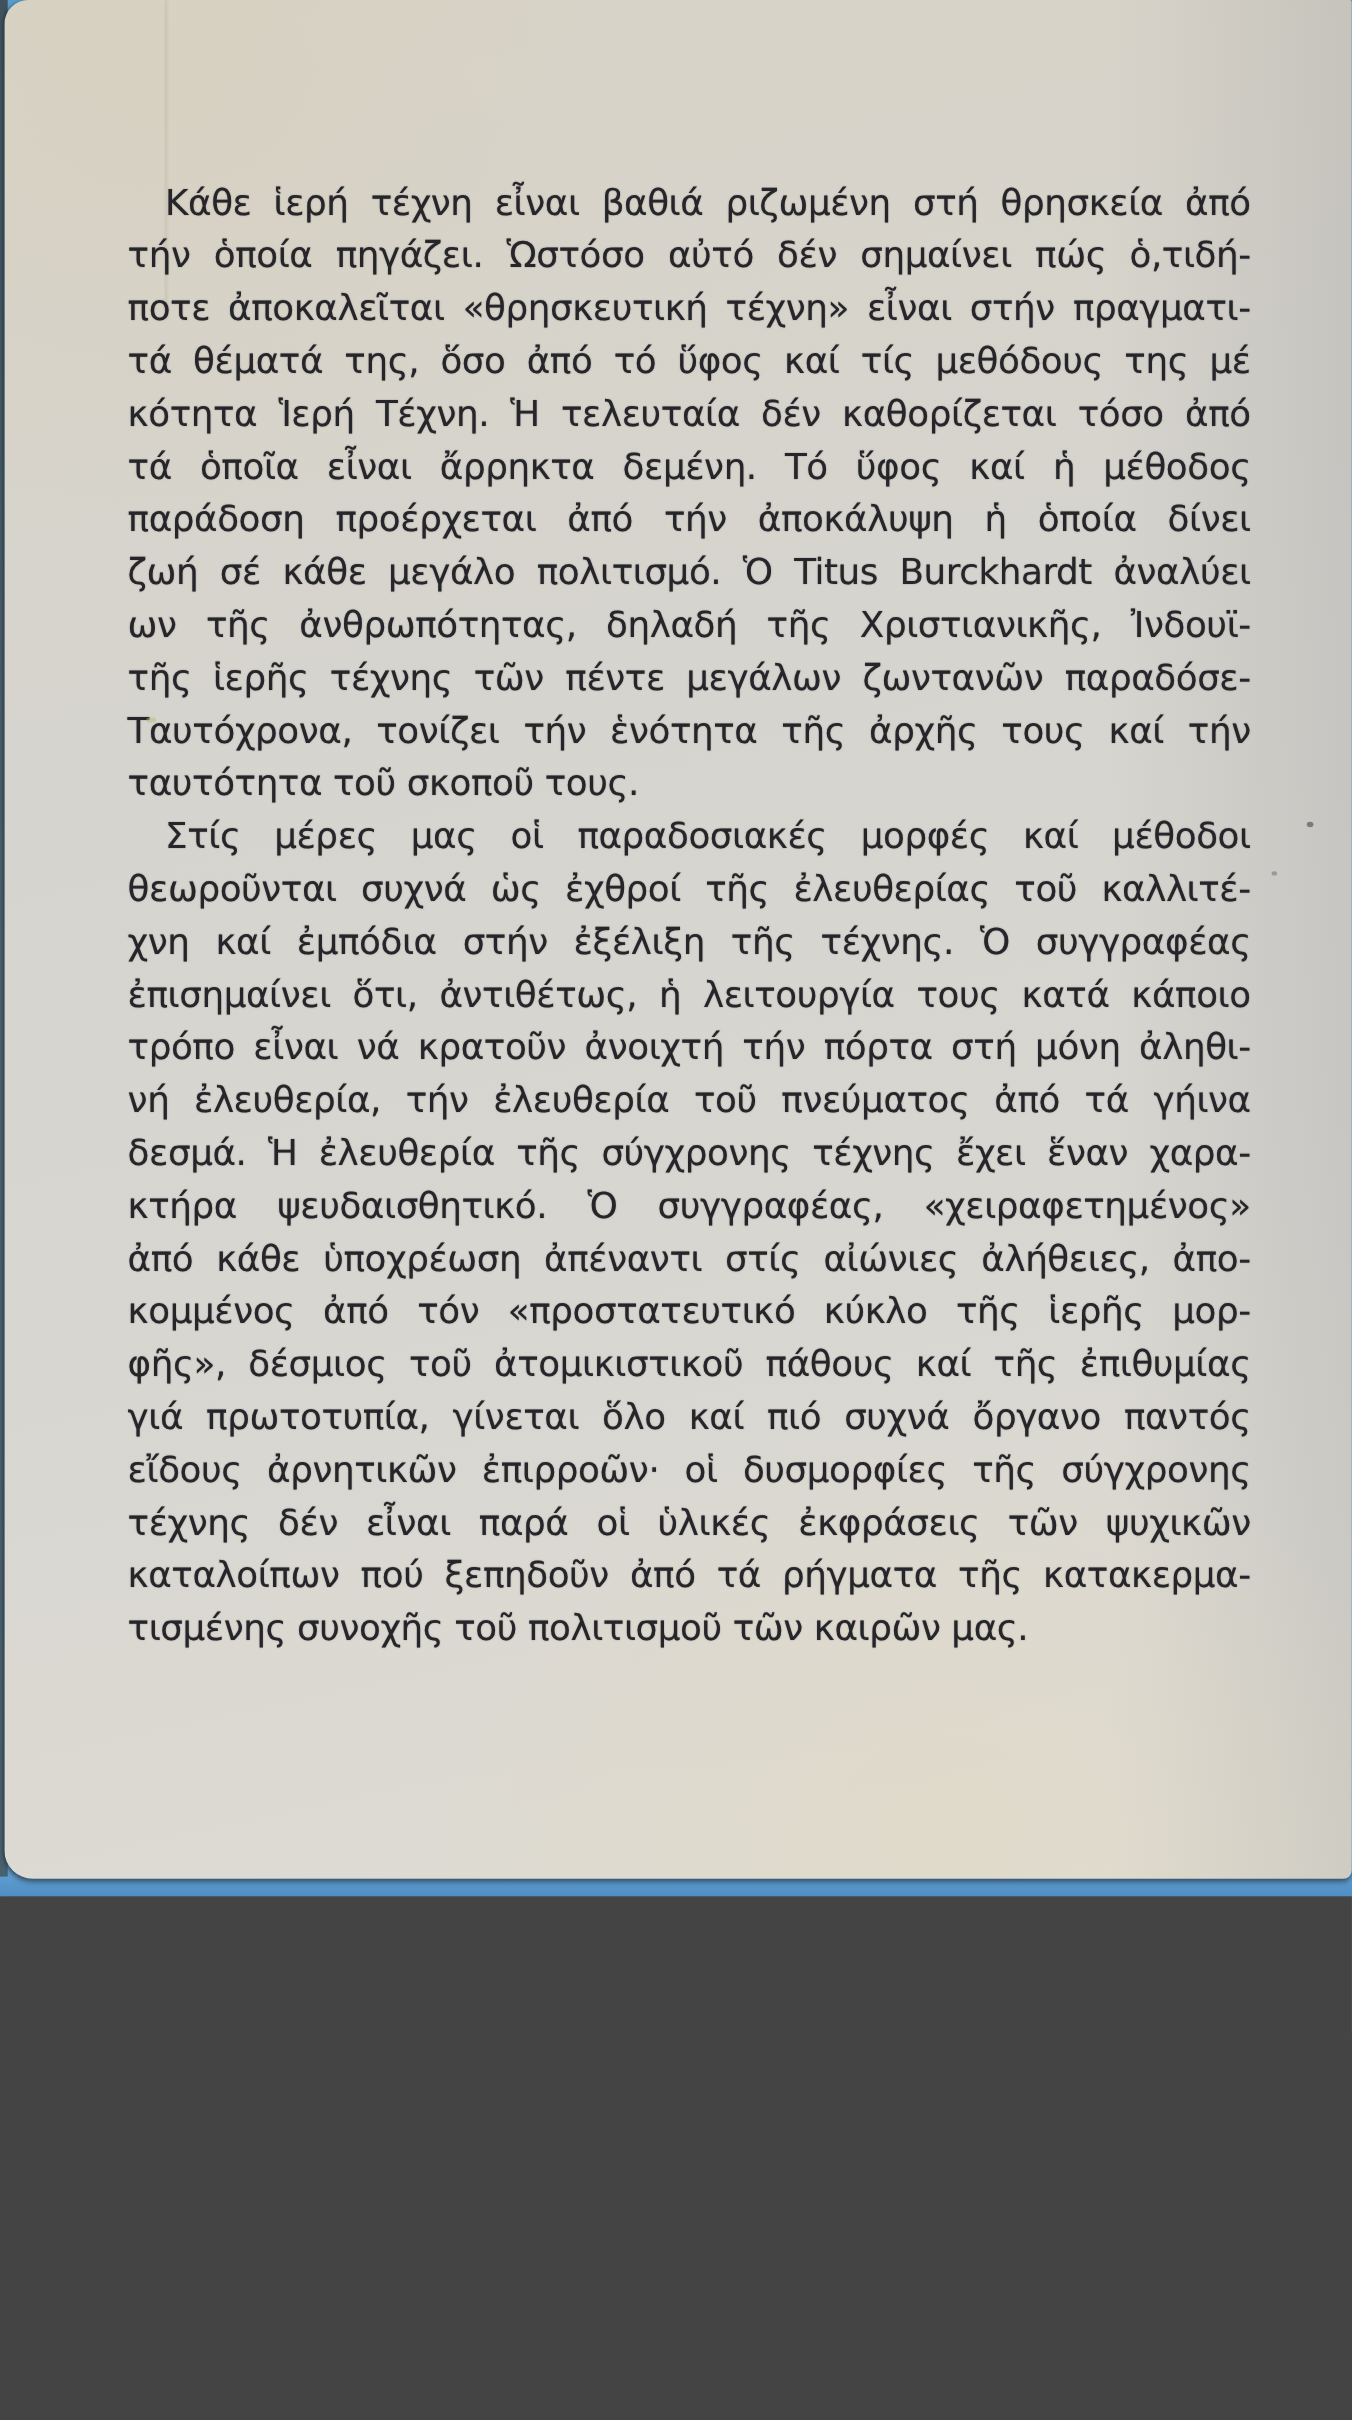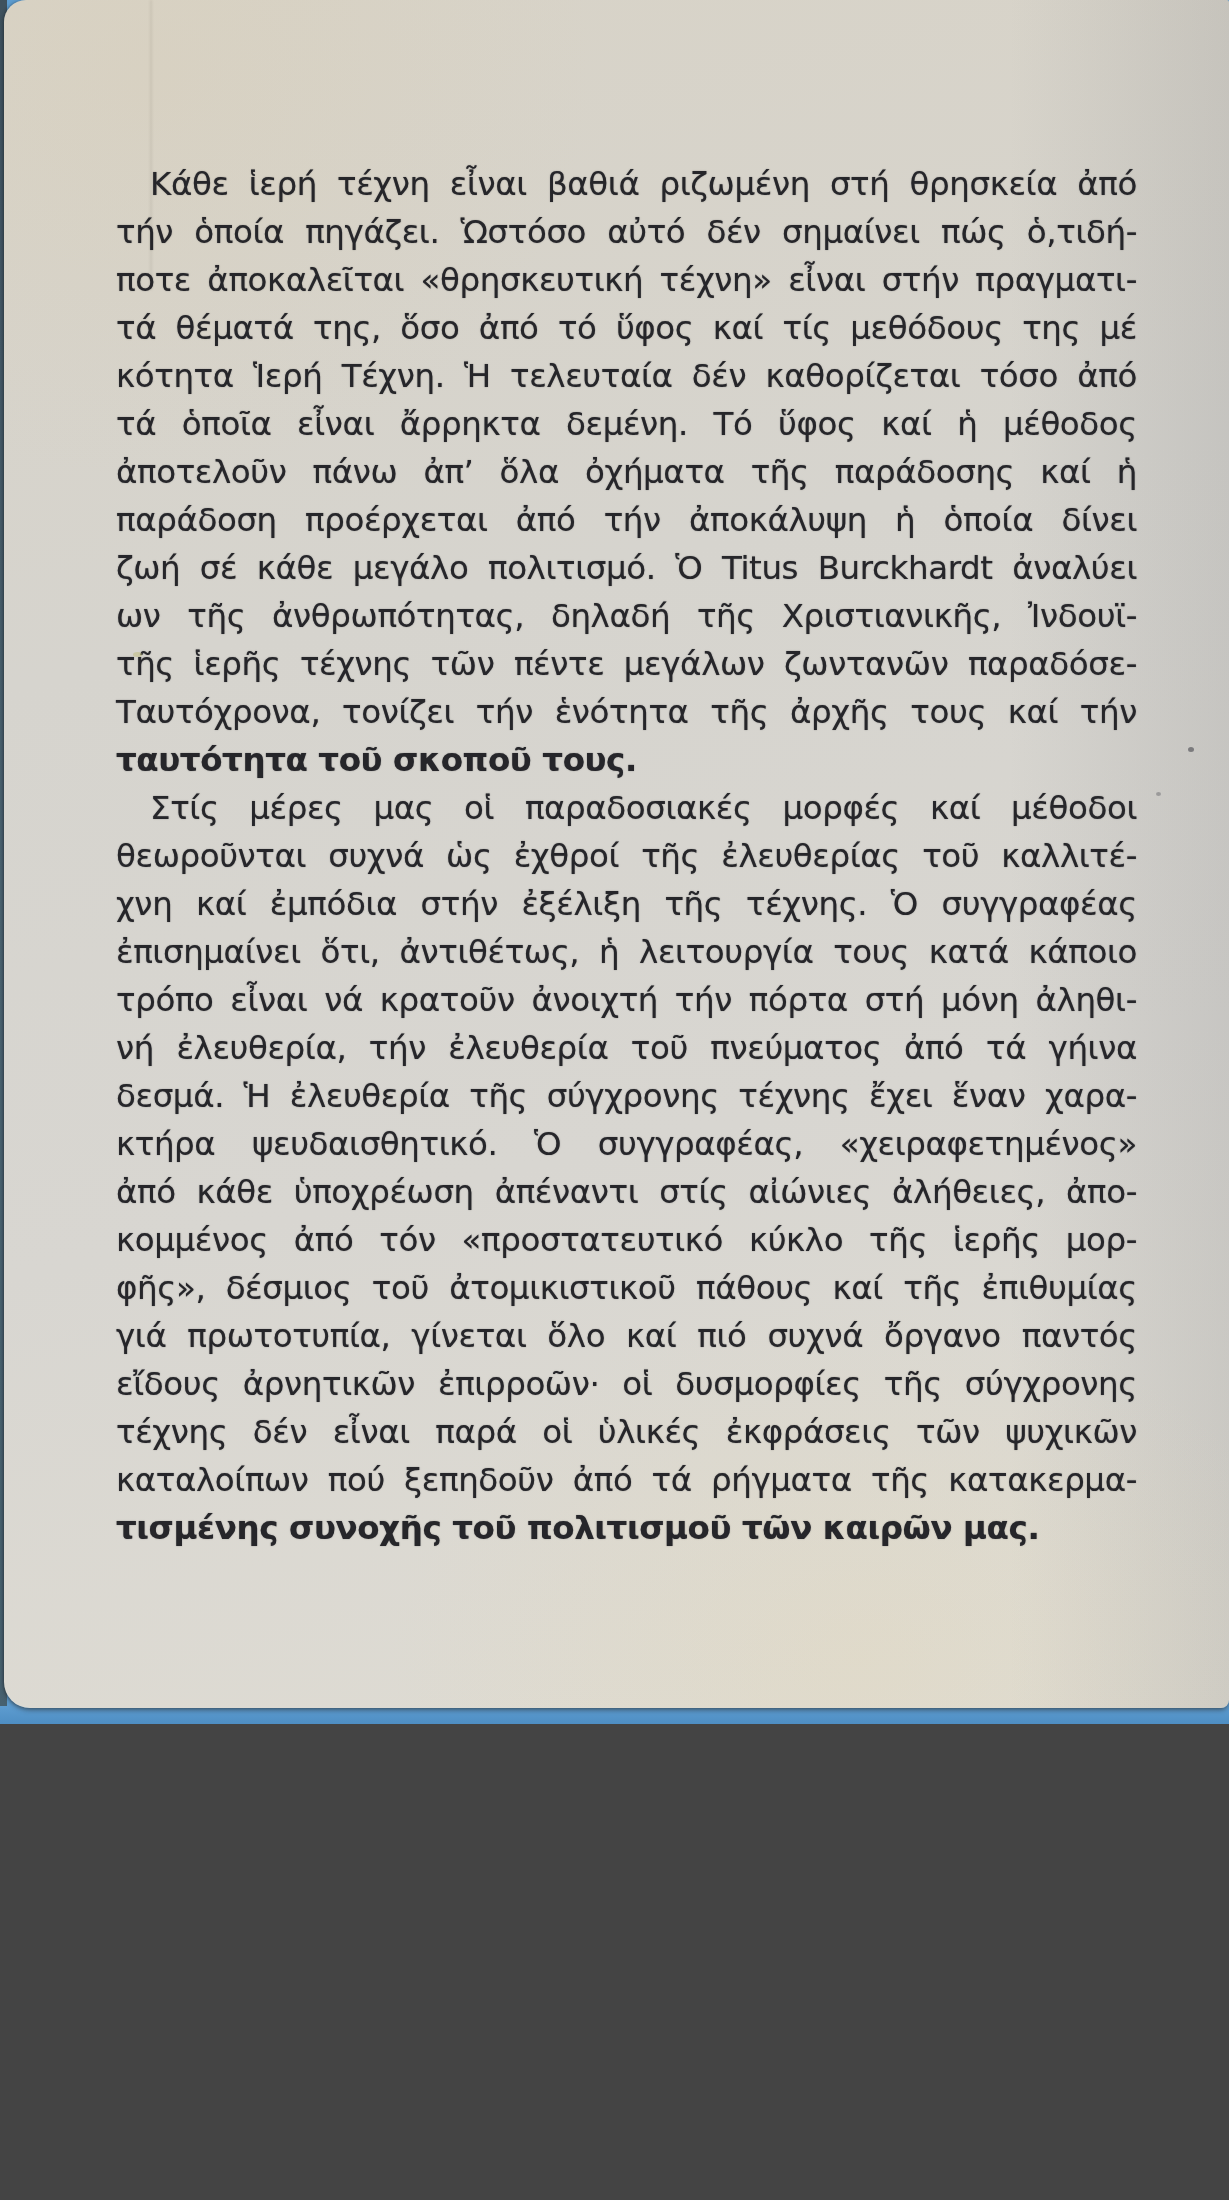--- a/index.html
+++ b/index.html
@@ -35,21 +35,21 @@
   }
   .blurb{
     position:absolute;left:116px;top:160px;width:1021px;
     color:var(--ink,#26262a);
     font-size:32.5px;line-height:48px;letter-spacing:-0.4px;
     text-shadow:0 0 1.2px rgba(35,35,40,0.55);
     z-index:4;
   }
   .ln{text-align:justify;text-align-last:justify;white-space:normal;}
   .ln.first{text-indent:34px;}
-  .ln.last{text-align-last:left;font-weight:bold;}
+  .ln.last{text-align-last:left;}
   .emblem{
     position:absolute;left:563px;top:1972px;width:98px;height:104px;z-index:4;
     opacity:0.92;filter:blur(0.3px);
   }
   .isbn{
     position:absolute;left:866px;top:2052px;z-index:4;
     color:#1d1d20;font-weight:bold;font-size:27px;letter-spacing:0.2px;
     transform:scaleX(0.97);transform-origin:left;
     text-shadow:0 0 1px rgba(25,25,28,0.6);
     font-family:"Liberation Sans","DejaVu Sans",sans-serif;
@@ -79,21 +79,20 @@
     <div class="crease"></div>
   </div>
 
   <div class="blurb">
     <div class="ln first">Κάθε ἱερή τέχνη εἶναι βαθιά ριζωμένη στή θρησκεία ἀπό</div>
     <div class="ln">τήν ὁποία πηγάζει. Ὡστόσο αὐτό δέν σημαίνει πώς ὁ,τιδή-</div>
     <div class="ln">ποτε ἀποκαλεῖται «θρησκευτική τέχνη» εἶναι στήν πραγματι-</div>
     <div class="ln">τά θέματά της, ὅσο ἀπό τό ὕφος καί τίς μεθόδους της μέ</div>
     <div class="ln">κότητα Ἱερή Τέχνη. Ἡ τελευταία δέν καθορίζεται τόσο ἀπό</div>
     <div class="ln">τά ὁποῖα εἶναι ἄρρηκτα δεμένη. Τό ὕφος καί ἡ μέθοδος</div>
-    <div class="ln">ἀποτελοῦν πάνω ἀπ’ ὅλα ὀχήματα τῆς παράδοσης καί ἡ</div>
     <div class="ln">παράδοση προέρχεται ἀπό τήν ἀποκάλυψη ἡ ὁποία δίνει</div>
     <div class="ln">ζωή σέ κάθε μεγάλο πολιτισμό. Ὁ Titus Burckhardt ἀναλύει</div>
     <div class="ln">ων τῆς ἀνθρωπότητας, δηλαδή τῆς Χριστιανικῆς, Ἰνδουϊ-</div>
     <div class="ln">τῆς ἱερῆς τέχνης τῶν πέντε μεγάλων ζωντανῶν παραδόσε-</div>
     <div class="ln">Ταυτόχρονα, τονίζει τήν ἑνότητα τῆς ἀρχῆς τους καί τήν</div>
     <div class="ln last">ταυτότητα τοῦ σκοποῦ τους.</div>
     <div class="ln first">Στίς μέρες μας οἱ παραδοσιακές μορφές καί μέθοδοι</div>
     <div class="ln">θεωροῦνται συχνά ὡς ἐχθροί τῆς ἐλευθερίας τοῦ καλλιτέ-</div>
     <div class="ln">χνη καί ἐμπόδια στήν ἐξέλιξη τῆς τέχνης. Ὁ συγγραφέας</div>
     <div class="ln">ἐπισημαίνει ὅτι, ἀντιθέτως, ἡ λειτουργία τους κατά κάποιο</div>

